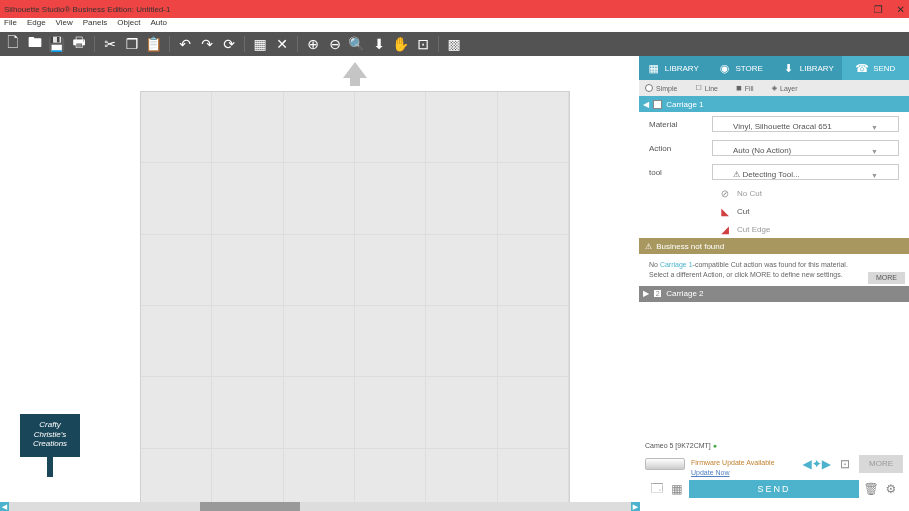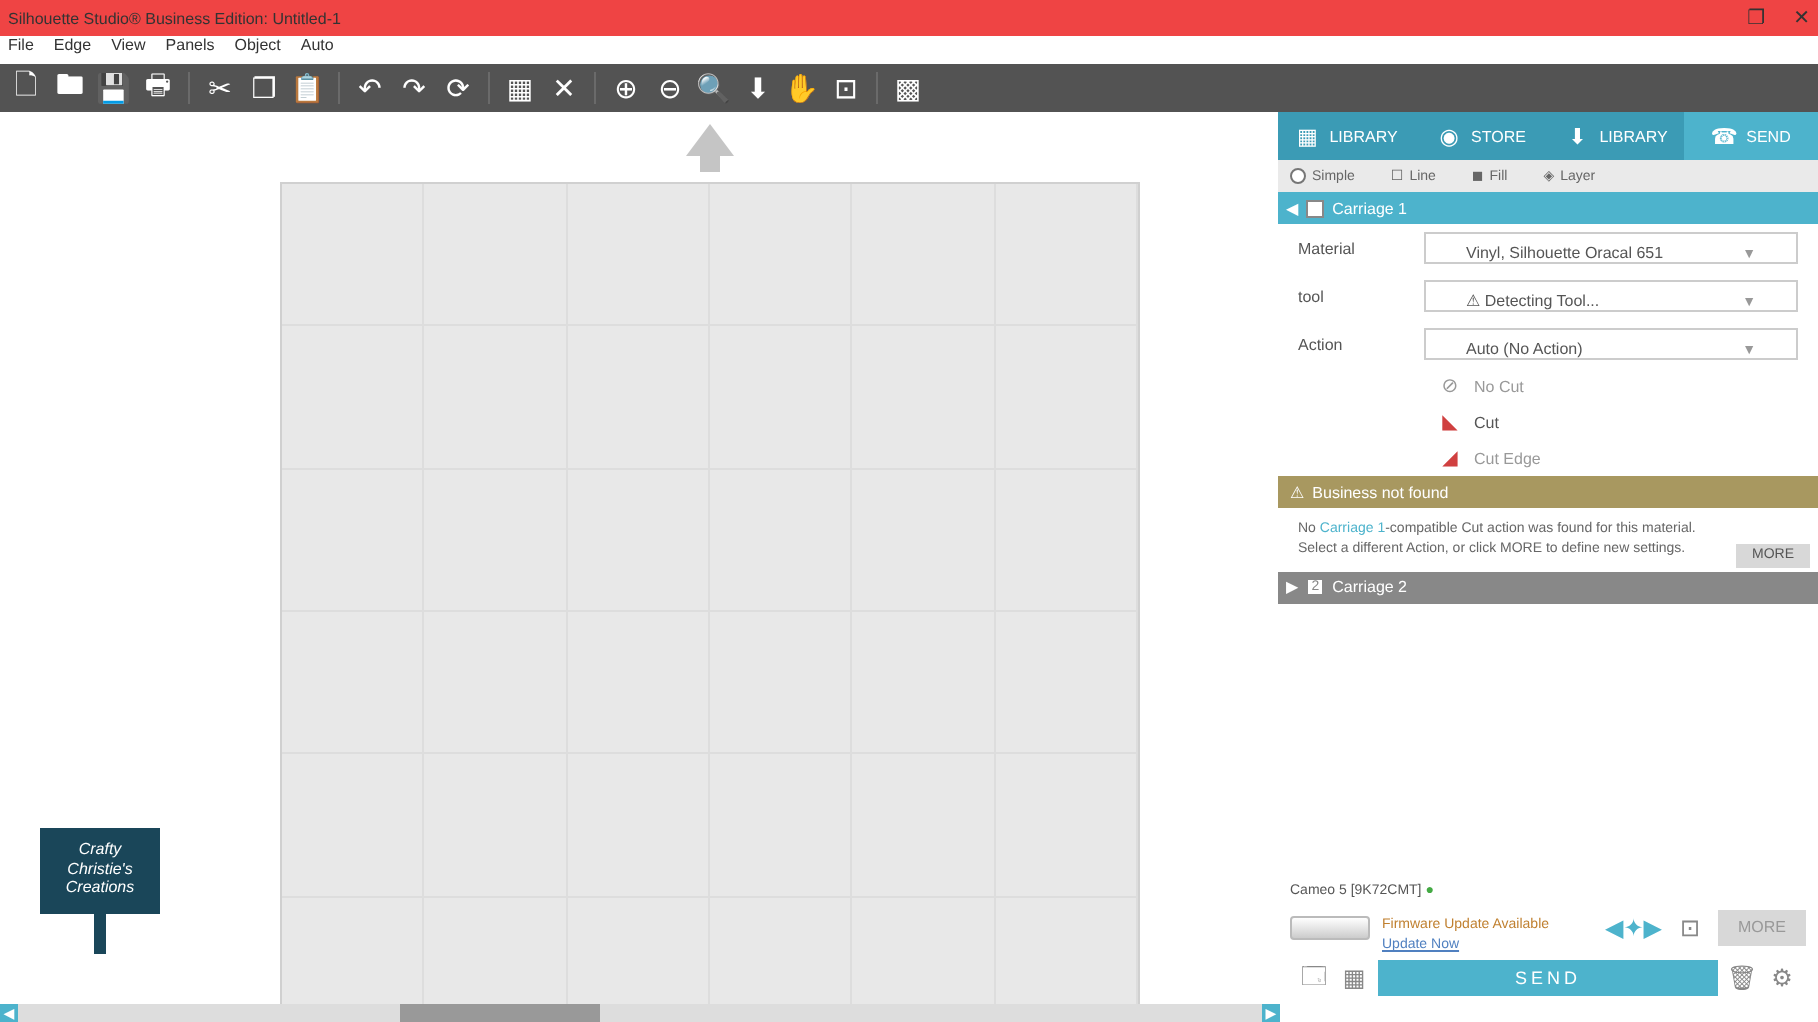--- a/index.html
+++ b/index.html
@@ -208,30 +208,30 @@
     </div>
 
     <div class="setting-row">
       <span class="setting-label">Material</span>
       <div class="setting-select">
         <span>Vinyl, Silhouette Oracal 651</span>
           <span class="caret">▼</span>
       </div>
     </div>
     <div class="setting-row">
+      <span class="setting-label">Action</span>
+      <div class="setting-select">
+        <span>Auto (No Action)</span>
+          <span class="caret">▼</span>
+      </div>
+    </div>
+    <div class="setting-row">
       <span class="setting-label">tool</span>
       <div class="setting-select">
         <span><span>⚠</span> <span>Detecting Tool...</span></span>
-          <span class="caret">▼</span>
-      </div>
-    </div>
-    <div class="setting-row">
-      <span class="setting-label">Action</span>
-      <div class="setting-select">
-        <span>Auto (No Action)</span>
           <span class="caret">▼</span>
       </div>
     </div>
     <div class="tool-options">
       <div class="tool-opt">
           <span class="tool-opt-icon">⊘</span>
           <span>No Cut</span>
         </div>
       <div class="tool-opt active">
           <span class="tool-opt-icon red">◣</span>

